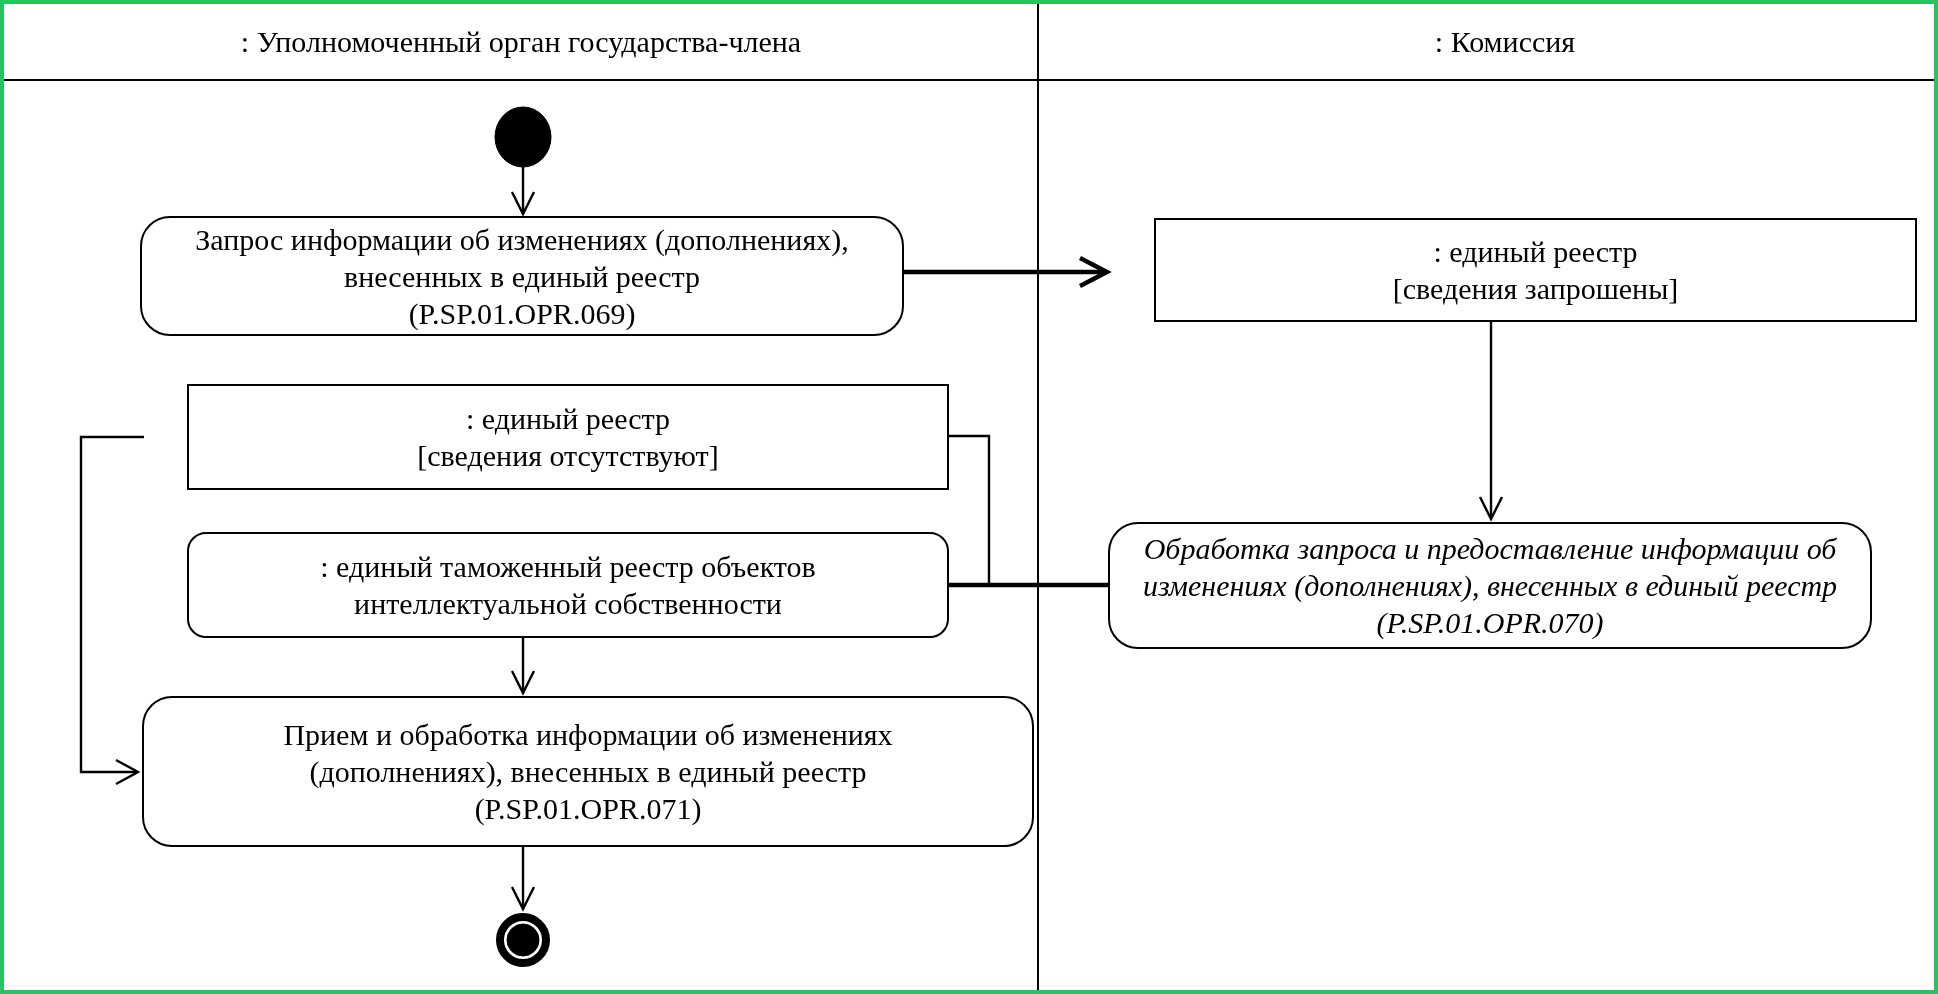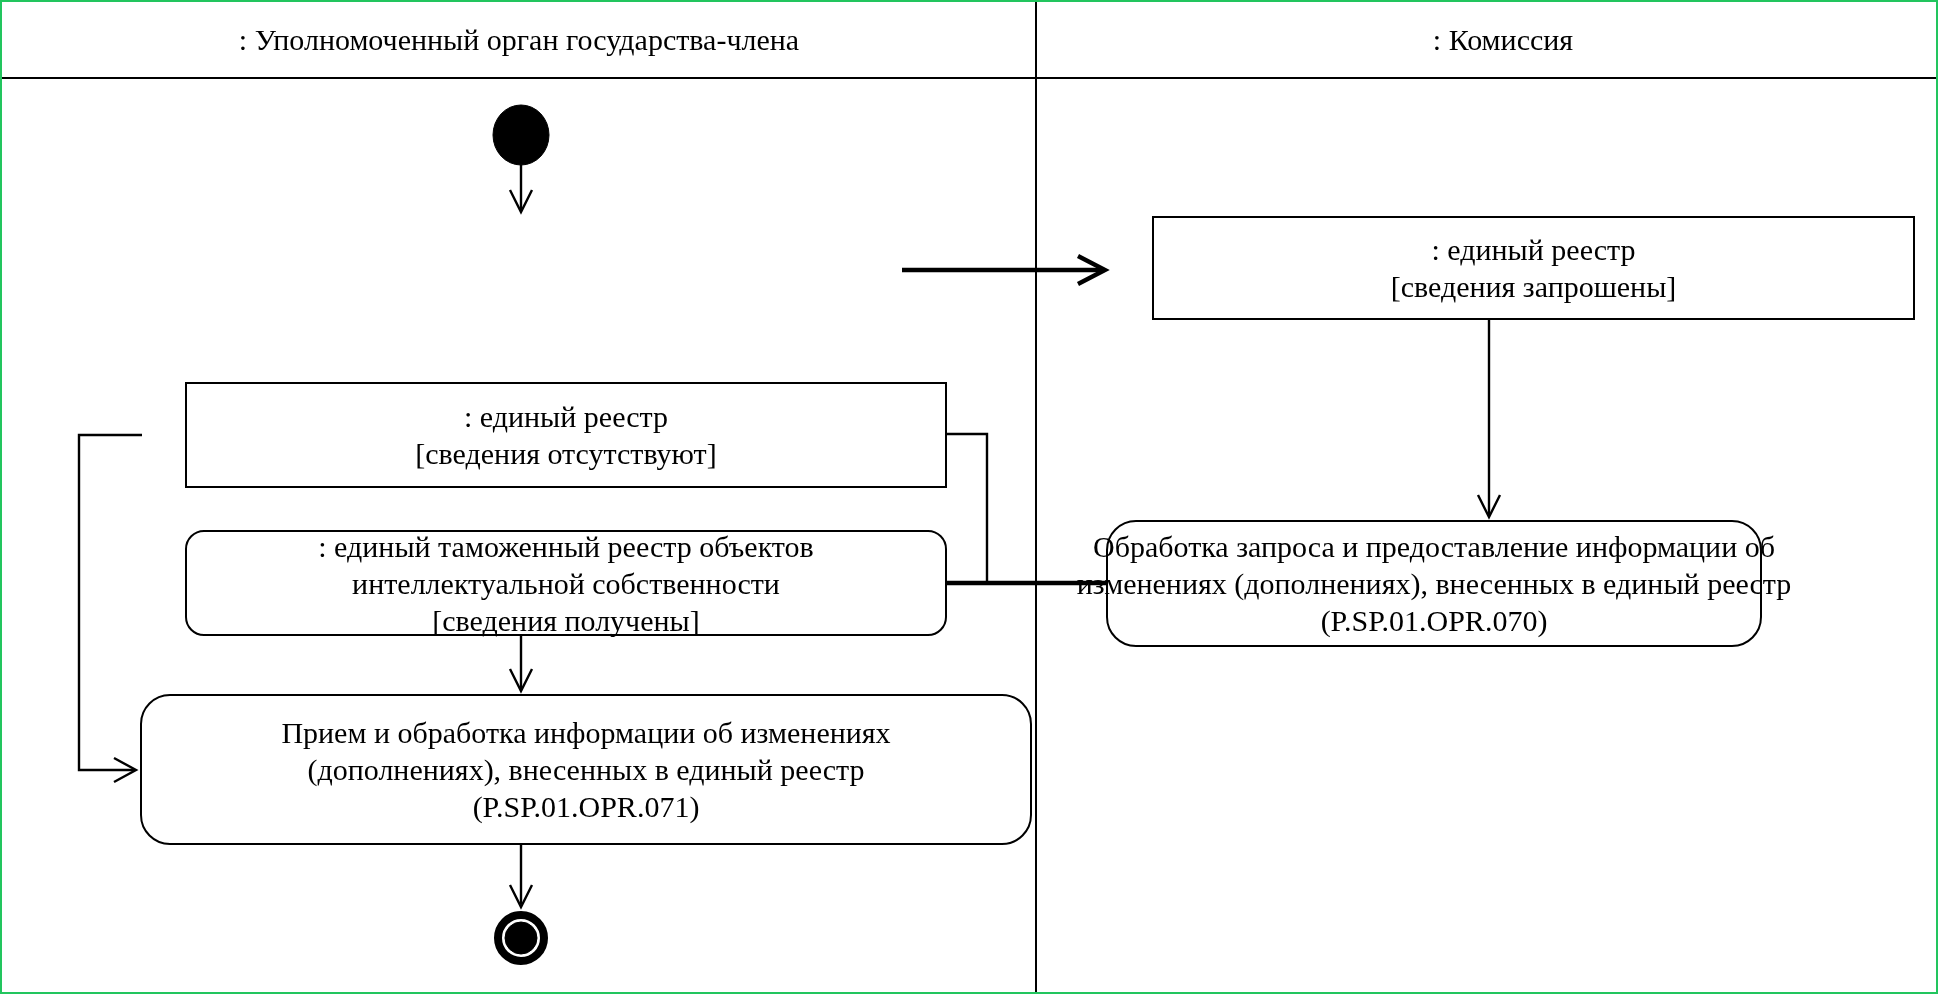--- a/index.html
+++ b/index.html
@@ -5,21 +5,21 @@
   html, body {
     margin: 0;
     padding: 0;
     background: #ffffff;
   }
   .diagram {
     position: relative;
     width: 1938px;
     height: 994px;
     box-sizing: border-box;
-    border: 2px solid #22c55e;
+    border: 4px solid #22c55e;
     background: #ffffff;
     font-family: "Liberation Serif", "DejaVu Serif", serif;
     color: #000000;
     overflow: hidden;
   }
   .lane-header {
     position: absolute;
     top: 0;
     height: 76px;
     display: flex;
@@ -56,21 +56,21 @@
     line-height: 37px;
   }
   .node span { white-space: nowrap; }
   .action { border-radius: 30px; }
   .object { border-radius: 0; margin-left: 45px; }
 
   #action-request   { left: 136px;  top: 212px; width: 764px; height: 120px; }
   #object-requested { left: 1105px; top: 214px; width: 763px; height: 104px; }
   #object-absent    { left: 138px;  top: 380px; width: 762px; height: 106px; }
   #object-customs   { left: 138px;  top: 528px; width: 762px; height: 106px; border-radius: 19px; }
-  #action-process   { left: 1104px; top: 518px; width: 656px; height: 127px; }
+  #action-process   { left: 1104px; top: 518px; width: 764px; height: 127px; font-style: italic; }
   #action-receive   { left: 138px;  top: 692px; width: 892px; height: 151px; }
 
   .connectors {
     position: absolute;
     left: 0; top: 0;
     width: 1938px; height: 994px;
     pointer-events: none;
   }
   .connectors * { stroke: #000000; fill: none; }
   .thin  { stroke-width: 2.4; }
@@ -136,35 +136,39 @@
       <path d="M519,843 V902"></path>
       <polyline points="508,883 519,905 530,883"></polyline>
     </g>
 
     <g>
       <circle cx="519" cy="936" r="23" stroke-width="8"></circle>
       <circle class="solid" cx="519" cy="936" r="16" stroke="none"></circle>
     </g>
   </svg>
 
+  <div id="action-request" class="node action">
+    <span>Запрос информации об изменениях (дополнениях),</span>
+    <span>внесенных в единый реестр</span>
+    <span>(P.SP.01.OPR.069)</span>
+  </div>
 
   <div id="object-requested" class="node object">
     <span>: единый реестр</span>
     <span>[сведения запрошены]</span>
   </div>
 
   <div id="object-absent" class="node object">
     <span>: единый реестр</span>
     <span>[сведения отсутствуют]</span>
   </div>
 
   <div id="object-customs" class="node object">
     <span>: единый таможенный реестр объектов</span>
     <span>интеллектуальной собственности</span>
-    <span>[сведения получены]</span>
   </div>
 
   <div id="action-process" class="node action">
     <span>Обработка запроса и предоставление информации об</span>
     <span>изменениях (дополнениях), внесенных в единый реестр</span>
     <span>(P.SP.01.OPR.070)</span>
   </div>
 
   <div id="action-receive" class="node action">
     <span>Прием и обработка информации об изменениях</span>

